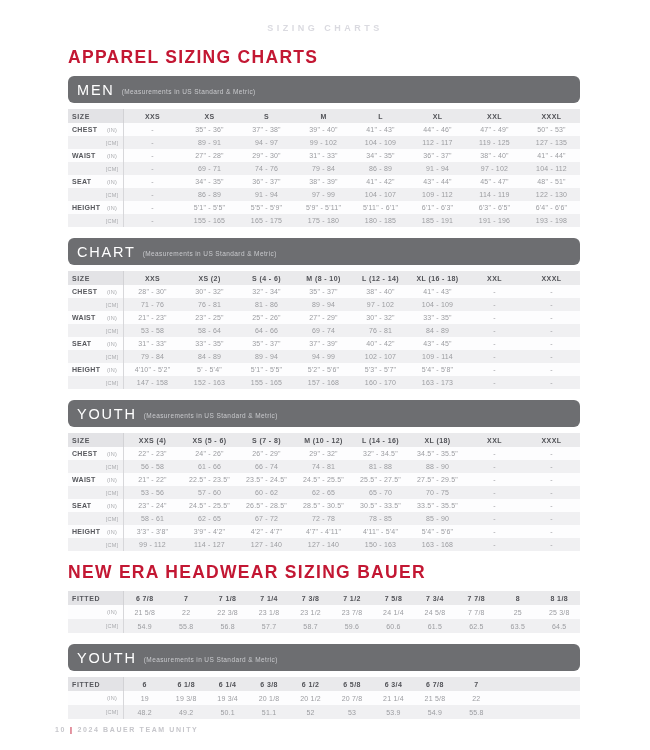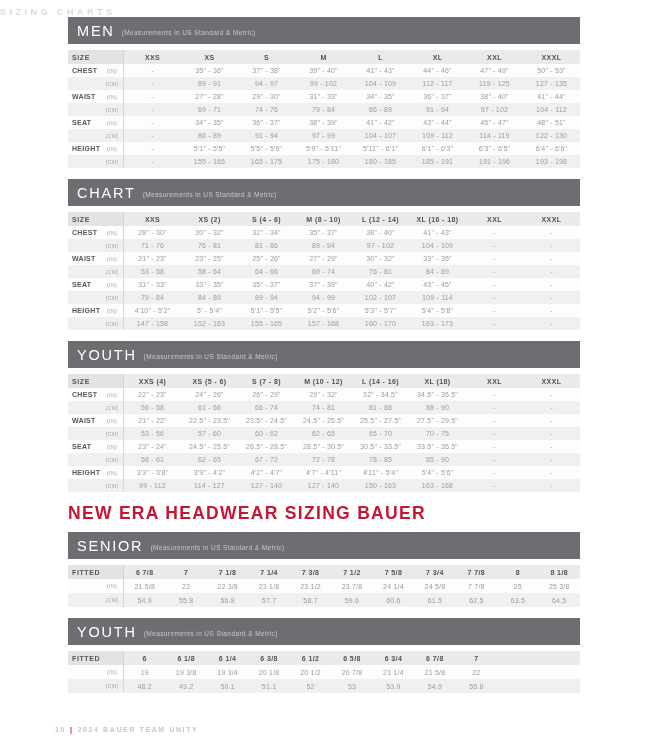--- a/index.html
+++ b/index.html
@@ -2,33 +2,34 @@
 <html><head>
 <meta charset="utf-8">
 <style>
   * { box-sizing: border-box; }
   html,body { margin:0; padding:0; }
   body {
     width:650px; height:750px; position:relative; overflow:hidden;
     background:#ffffff; font-family:"Liberation Sans", sans-serif;
   }
   .top-header {
-    padding-top:7px; 
+    padding-top:23px; text-align:center;
     font-size:9px; font-weight:bold; letter-spacing:3.5px; color:#dadae0;
   }
   .content { width:512px; margin-left:68px; }
   .red-heading {
     margin:14px 0 8px 0; font-size:17.5px; font-weight:bold;
     letter-spacing:1.3px; color:#c31733;
   }
   .hw-heading { margin-top:7px; }
   section { margin-bottom:11px; }
   .section-bar {
     height:27px; background:#6d6e71; display:flex; align-items:center;
     padding-left:9px;
+    border-radius:6px;
   }
   .s-title { color:#ffffff; font-size:14.5px; letter-spacing:1.8px; font-weight:400; }
   .s-sub { color:#c9cacd; font-size:6.5px; letter-spacing:0.4px; margin-left:7px; padding-top:4px; }
   .table { margin-top:6px; }
   .trow { display:flex; align-items:center; height:13px; }
   .trow.hw { height:14px; }
   .thead { height:14px; background:#eaeaec; }
   .c-hl {
     width:56px; height:100%; display:flex; align-items:center; padding-left:4px;
     background:#e3e3e6; border-right:1px solid #d2d2d5;
@@ -52,20 +53,21 @@
   }
   .f-div { color:#c31733; margin:0 4px; }
 </style>
 </head>
 <body>
 
 <div class="top-header">SIZING CHARTS</div>
 
 <div class="content">
 
+  <h1 class="red-heading">APPAREL SIZING CHARTS</h1>
 
   <section>
     <div class="section-bar">
       <span class="s-title">MEN</span>
       <span class="s-sub">(Measurements in US Standard &amp; Metric)</span>
     </div>
     <div class="table">
         <div class="trow thead">
           <div class="c-hl">SIZE</div>
           <div class="c-data hdz">XXS</div>
@@ -404,24 +406,20 @@
           <div class="c-data">163 - 168</div>
           <div class="c-data">-</div>
           <div class="c-data">-</div>
         </div>
       </div>
   </section>
 
   <h1 class="red-heading hw-heading">NEW ERA HEADWEAR SIZING BAUER</h1>
 
   <section>
-    <div class="section-bar">
-      <span class="s-title">SENIOR</span>
-      <span class="s-sub">(Measurements in US Standard &amp; Metric)</span>
-    </div>
     <div class="table">
         <div class="trow thead hw">
           <div class="c-hl">FITTED</div>
           <div class="c-data hdz">6 7/8</div>
           <div class="c-data hdz">7</div>
           <div class="c-data hdz">7 1/8</div>
           <div class="c-data hdz">7 1/4</div>
           <div class="c-data hdz">7 3/8</div>
           <div class="c-data hdz">7 1/2</div>
           <div class="c-data hdz">7 5/8</div>

